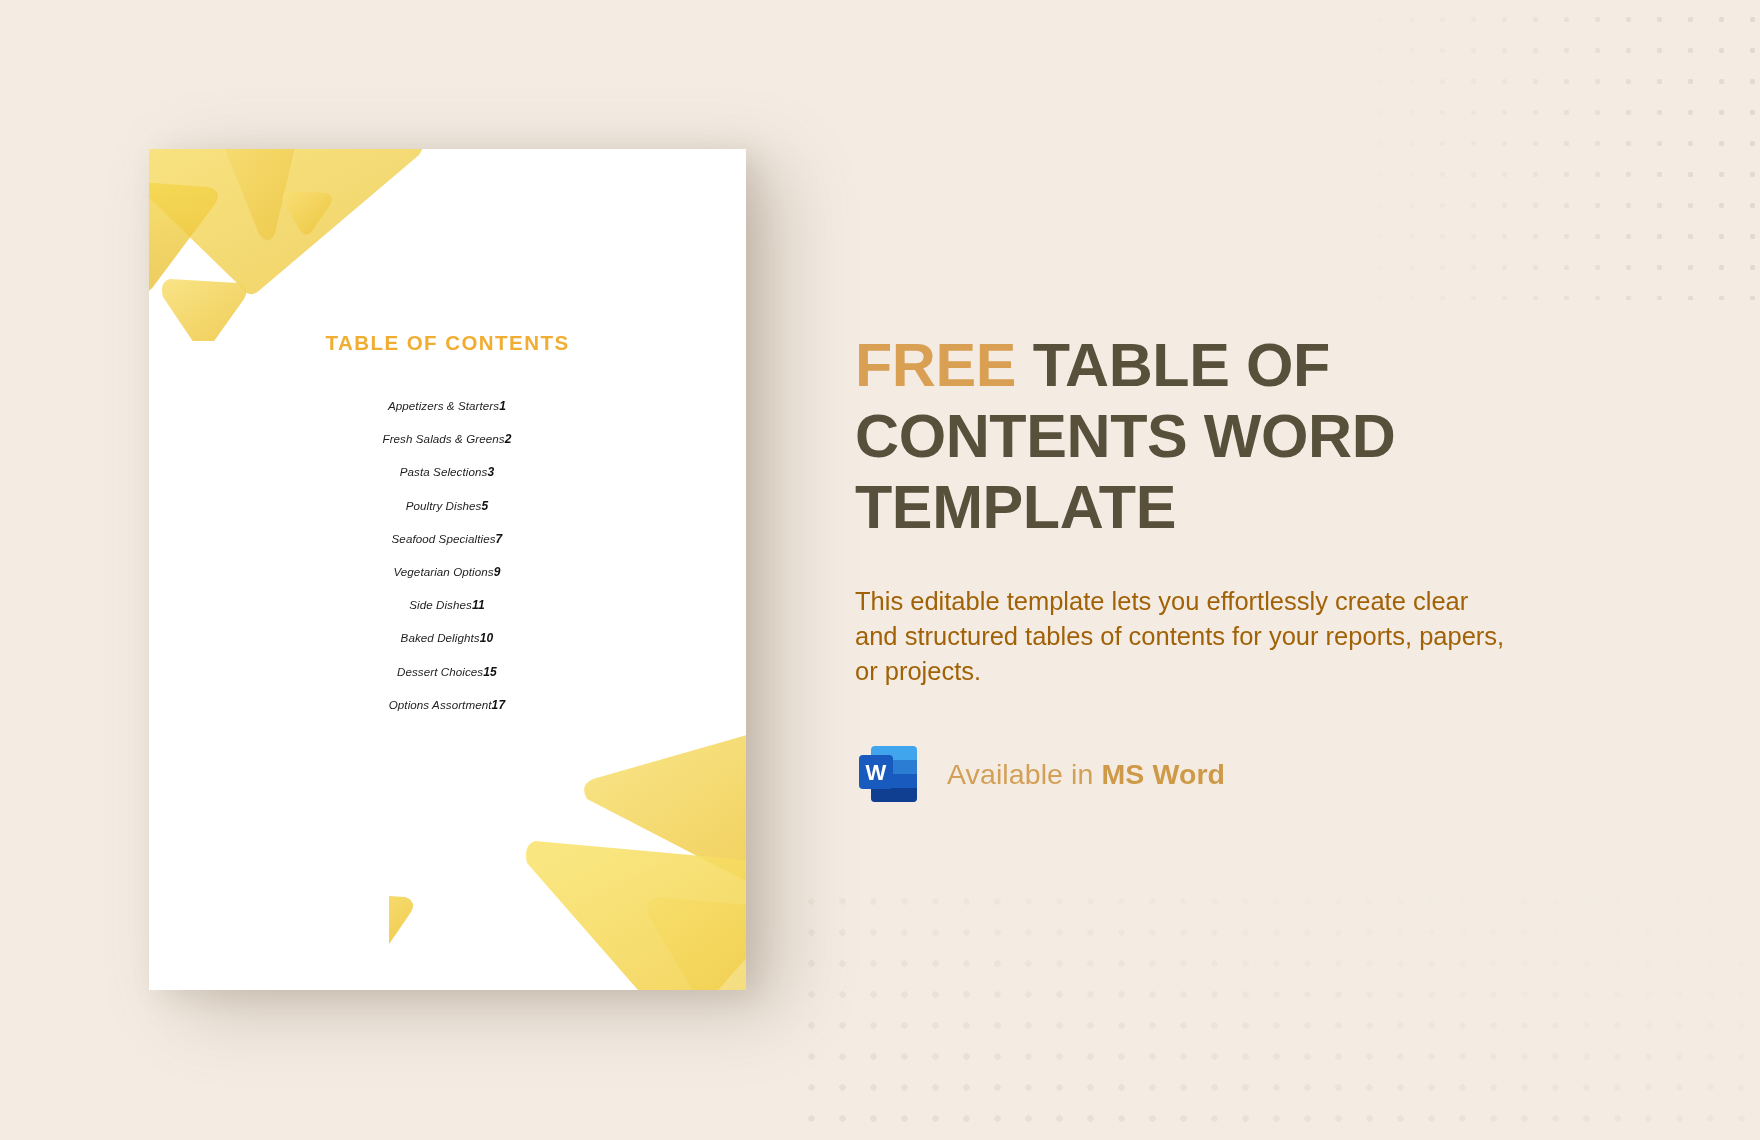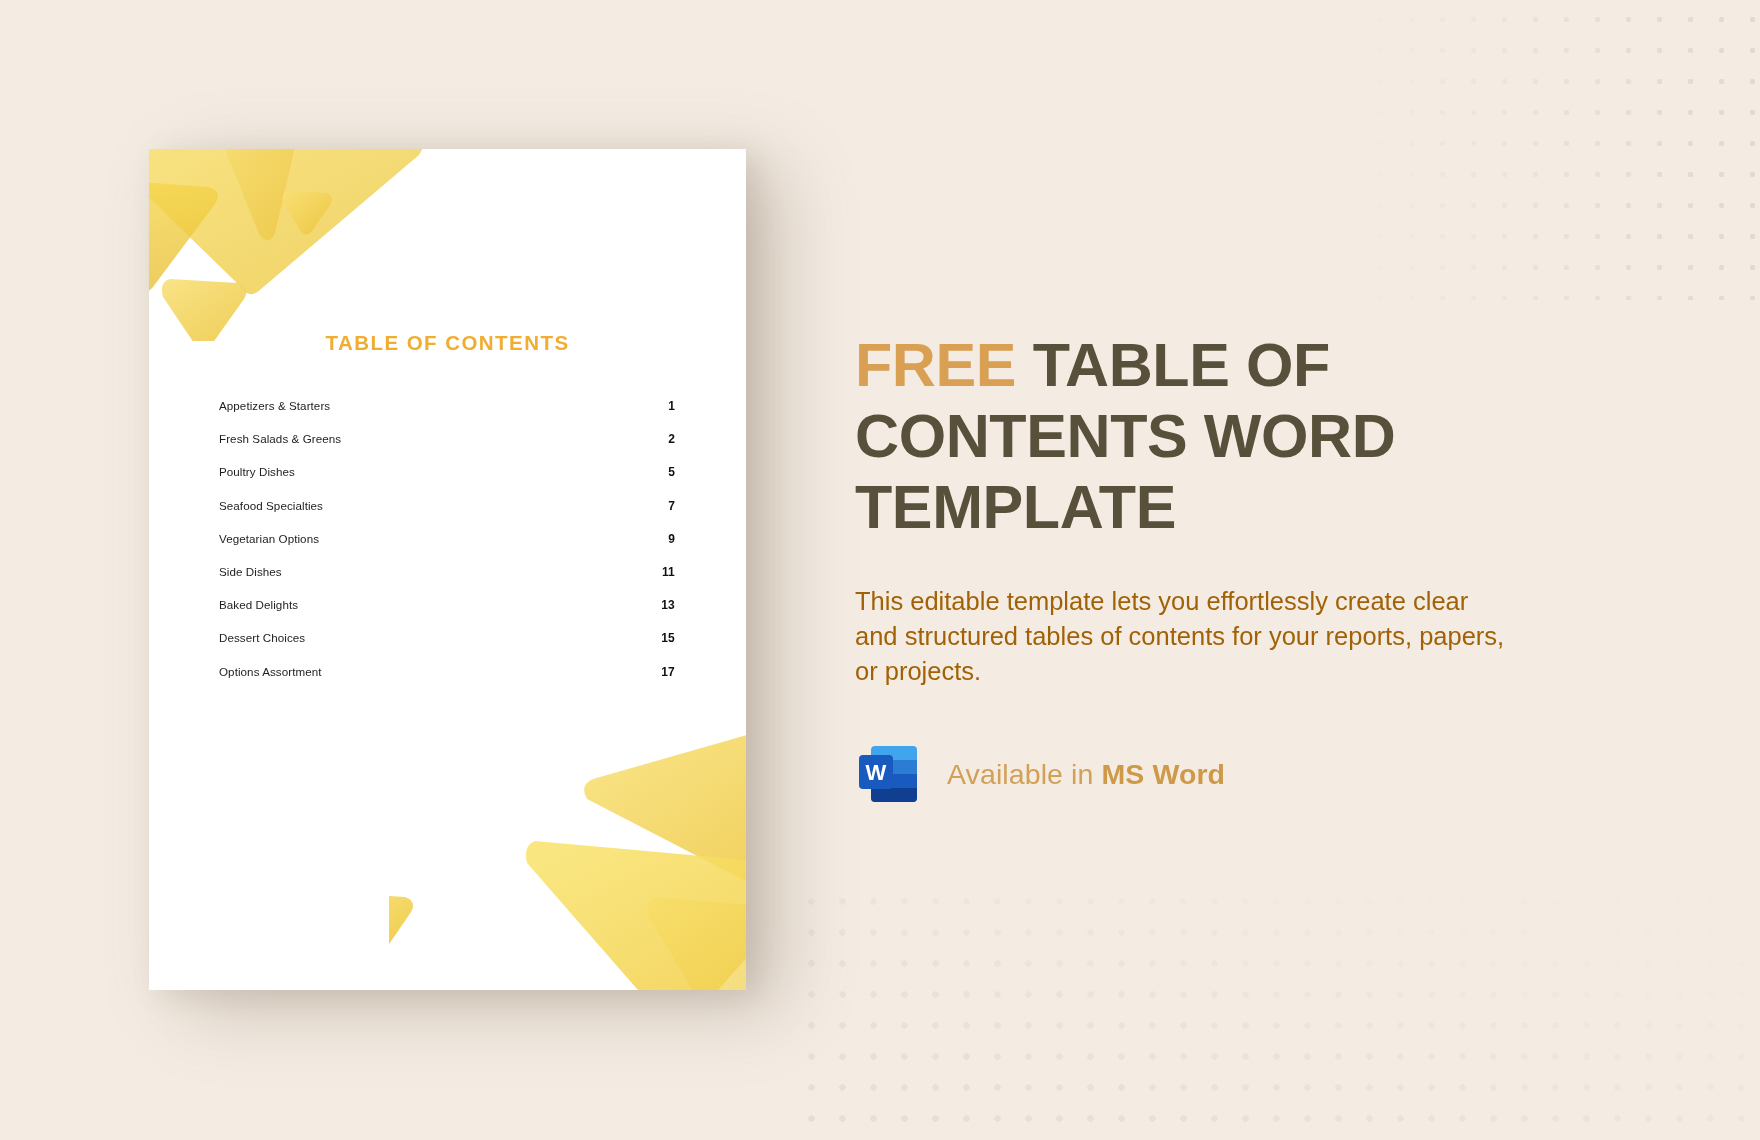--- a/index.html
+++ b/index.html
@@ -82,22 +82,23 @@
 
   #toc-list {
     position: absolute;
     left: 70px;
     top: 250px;
     width: 456px;
   }
   .toc-row {
     display: flex;
     align-items: baseline;
-    justify-content: space-between;
+    justify-content: center;
     height: 33.2px;
+    font-style: italic;
   }
   .toc-label {
     font-size: 11.6px;
     color: #1d1d1d;
     font-weight: 400;
     letter-spacing: 0.08px;
   }
   .toc-page {
     font-size: 12px;
     color: #111111;
@@ -205,38 +206,42 @@
     <div id="toc-list">
       <div class="toc-row">
         <span class="toc-label">Appetizers &amp; Starters</span>
         <span class="toc-page">1</span>
       </div>
       <div class="toc-row">
         <span class="toc-label">Fresh Salads &amp; Greens</span>
         <span class="toc-page">2</span>
       </div>
       <div class="toc-row">
+        <span class="toc-label">Pasta Selections</span>
+        <span class="toc-page">3</span>
+      </div>
+      <div class="toc-row">
         <span class="toc-label">Poultry Dishes</span>
         <span class="toc-page">5</span>
       </div>
       <div class="toc-row">
         <span class="toc-label">Seafood Specialties</span>
         <span class="toc-page">7</span>
       </div>
       <div class="toc-row">
         <span class="toc-label">Vegetarian Options</span>
         <span class="toc-page">9</span>
       </div>
       <div class="toc-row">
         <span class="toc-label">Side Dishes</span>
         <span class="toc-page">11</span>
       </div>
       <div class="toc-row">
         <span class="toc-label">Baked Delights</span>
-        <span class="toc-page">13</span>
+        <span class="toc-page">10</span>
       </div>
       <div class="toc-row">
         <span class="toc-label">Dessert Choices</span>
         <span class="toc-page">15</span>
       </div>
       <div class="toc-row">
         <span class="toc-label">Options Assortment</span>
         <span class="toc-page">17</span>
       </div>
     </div>

